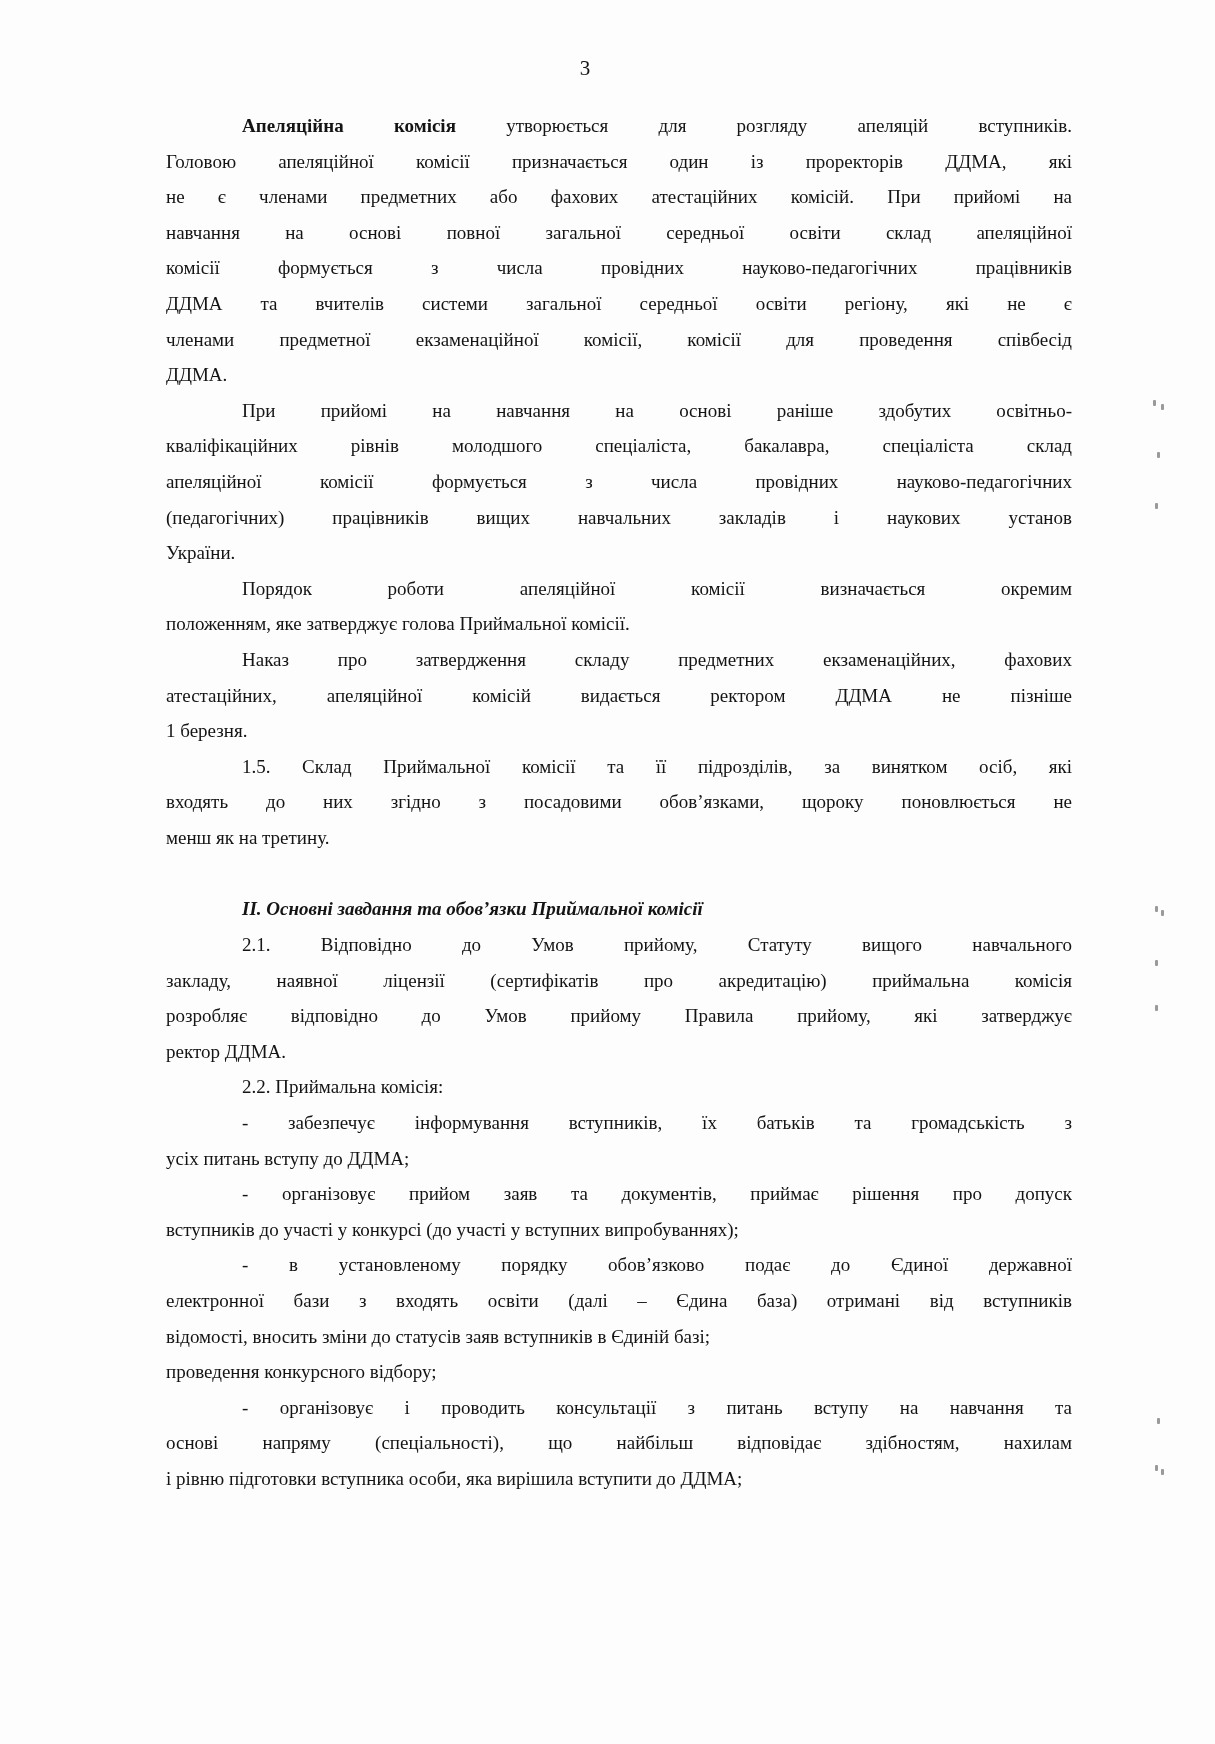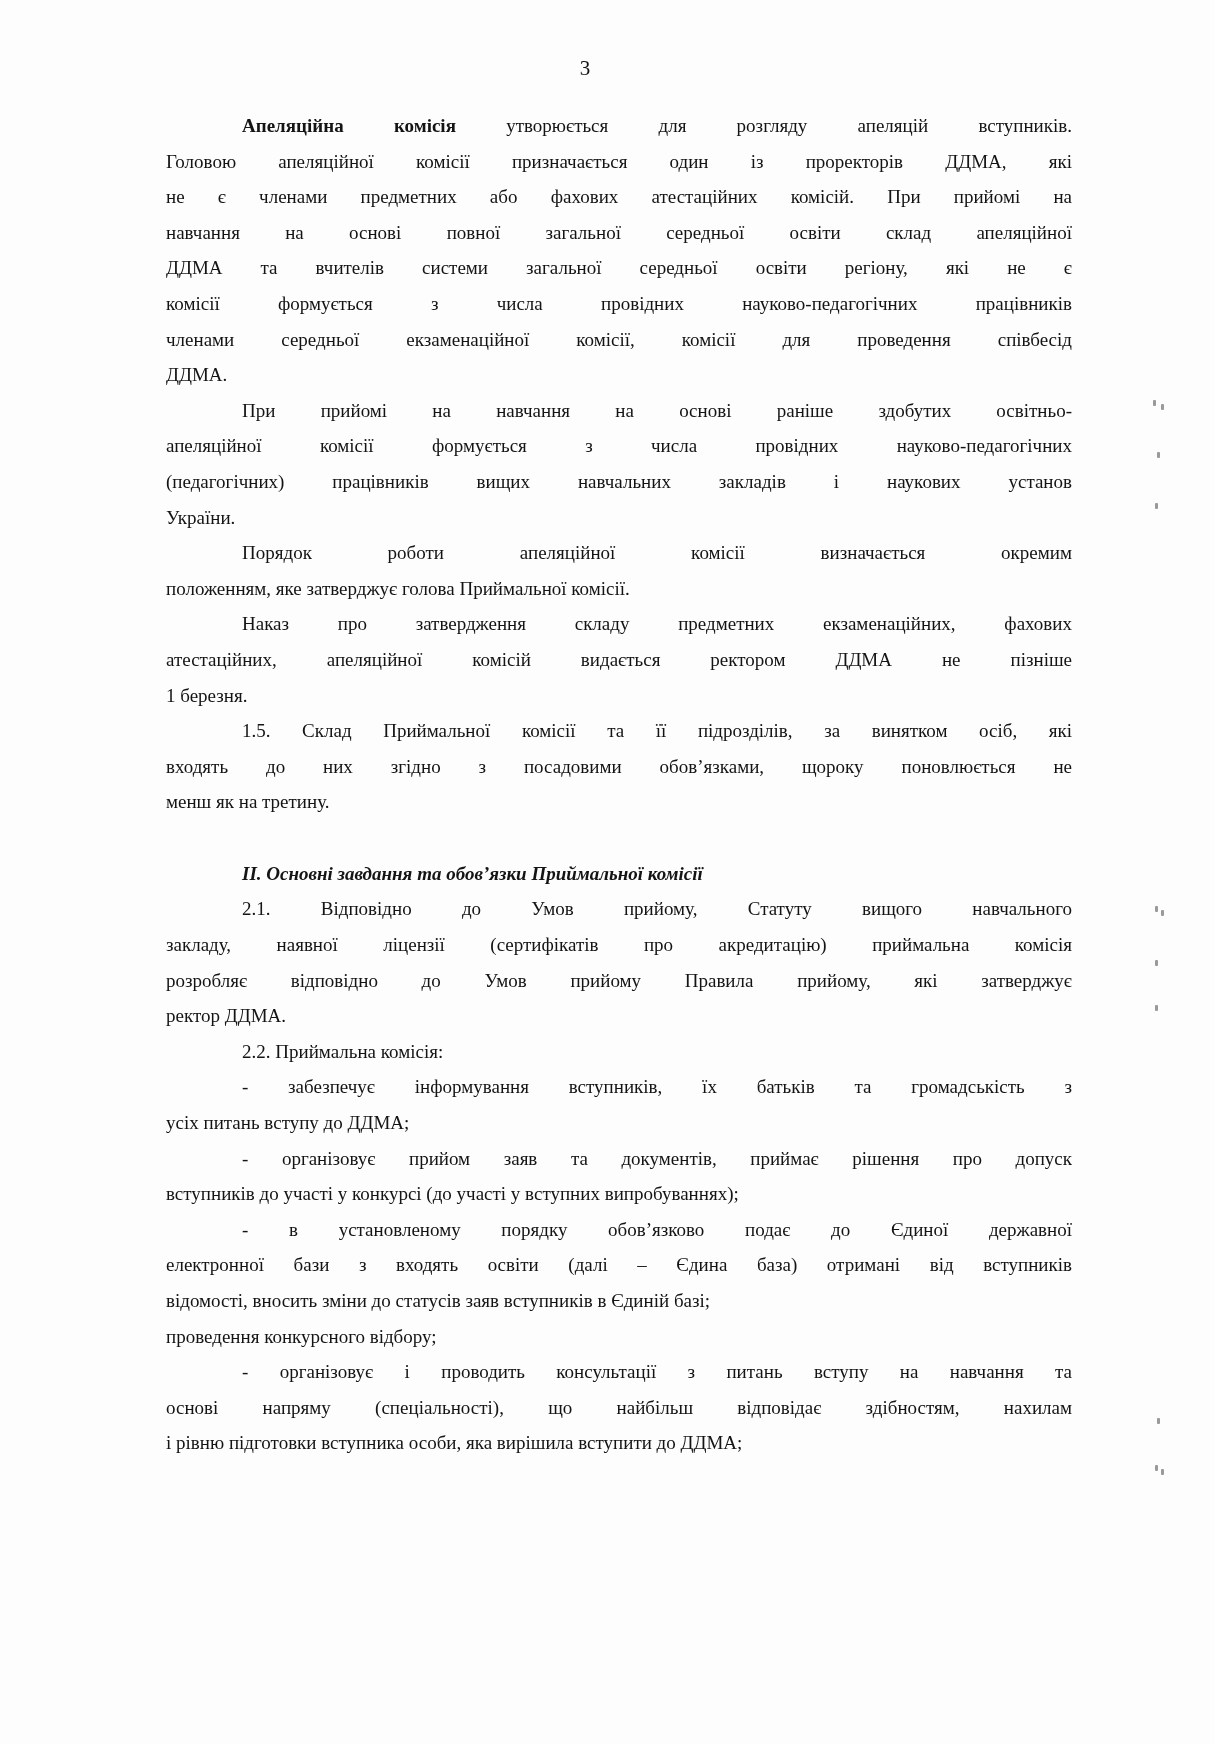--- a/index.html
+++ b/index.html
@@ -41,27 +41,28 @@
 <div class="page">
   <div class="page-number">3</div>
 
   <div class="body-text">
     <div id="part1">
         <div class="para">
           <span class="line indent"><span class="bold">Апеляційна комісія</span><span> утворюється для розгляду апеляцій вступників.</span></span>
           <span class="line"><span>Головою апеляційної комісії призначається один із проректорів ДДМА, які</span></span>
           <span class="line"><span>не є членами предметних або фахових атестаційних комісій. При прийомі на</span></span>
           <span class="line"><span>навчання на основі повної загальної середньої освіти склад апеляційної</span></span>
+          <span class="line"><span>комісії формується з числа провідних науково-педагогічних працівників</span></span>
           <span class="line"><span>ДДМА та вчителів системи загальної середньої освіти регіону, які не є</span></span>
-          <span class="line"><span>комісії формується з числа провідних науково-педагогічних працівників</span></span>
-          <span class="line"><span>членами середньої екзаменаційної комісії, комісії для проведення співбесід</span></span>
+          <span class="line"><span>членами предметної екзаменаційної комісії, комісії для проведення співбесід</span></span>
           <span class="line last"><span>ДДМА.</span></span>
         </div>
         <div class="para">
           <span class="line indent"><span>При прийомі на навчання на основі раніше здобутих освітньо-</span></span>
+          <span class="line"><span>кваліфікаційних рівнів молодшого спеціаліста, бакалавра, спеціаліста склад</span></span>
           <span class="line"><span>апеляційної комісії формується з числа провідних науково-педагогічних</span></span>
           <span class="line"><span>(педагогічних) працівників вищих навчальних закладів і наукових установ</span></span>
           <span class="line last"><span>України.</span></span>
         </div>
         <div class="para">
           <span class="line indent"><span>Порядок роботи апеляційної комісії визначається окремим</span></span>
           <span class="line last"><span>положенням, яке затверджує голова Приймальної комісії.</span></span>
         </div>
         <div class="para">
           <span class="line indent"><span>Наказ про затвердження складу предметних екзаменаційних, фахових</span></span>

